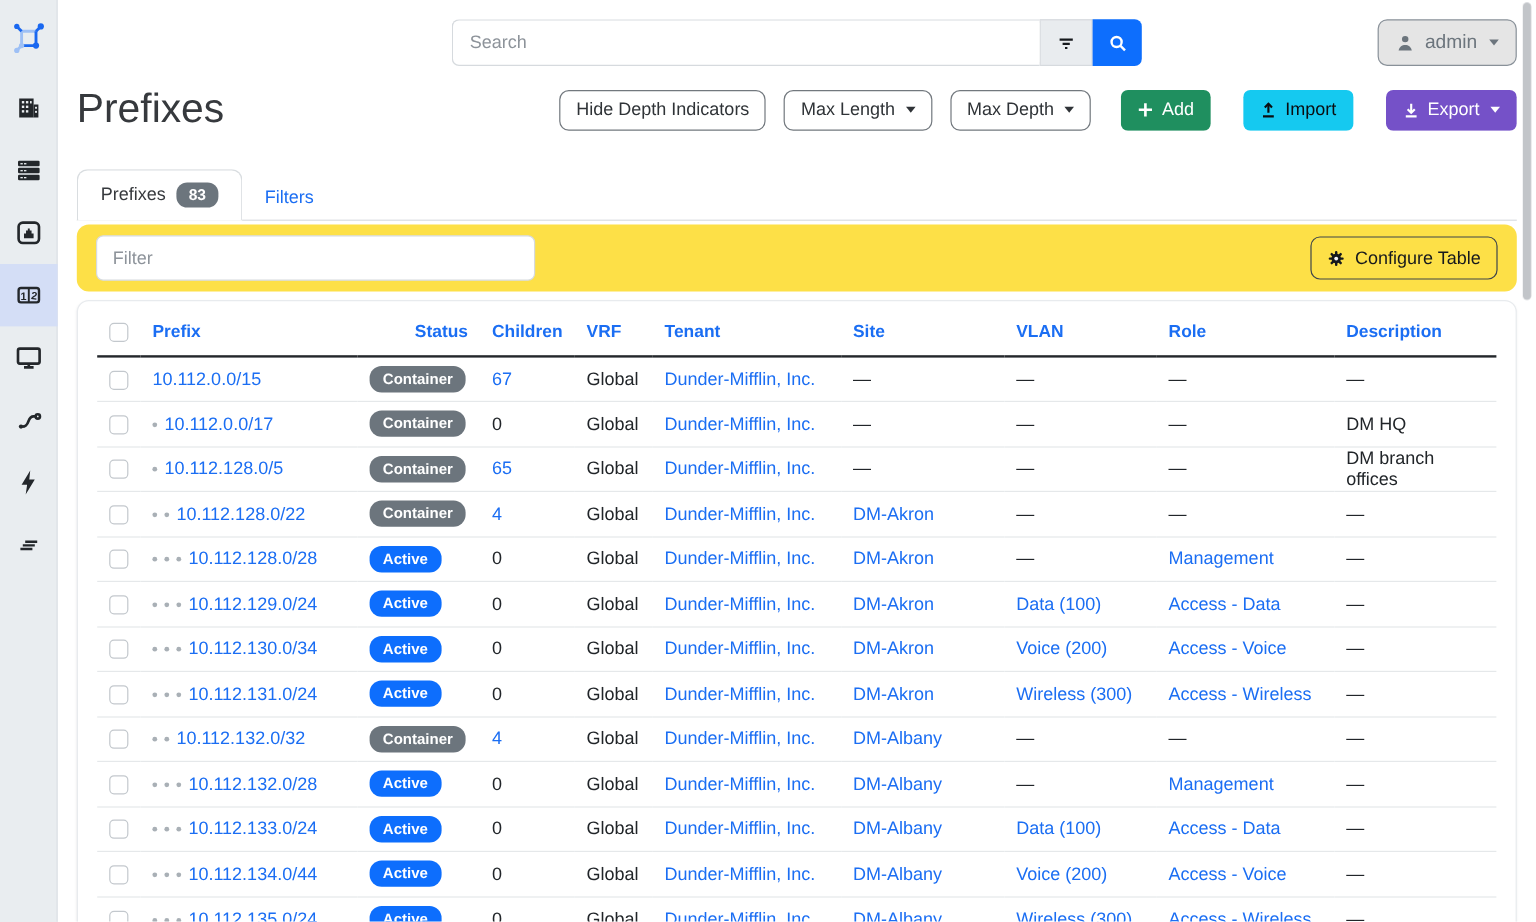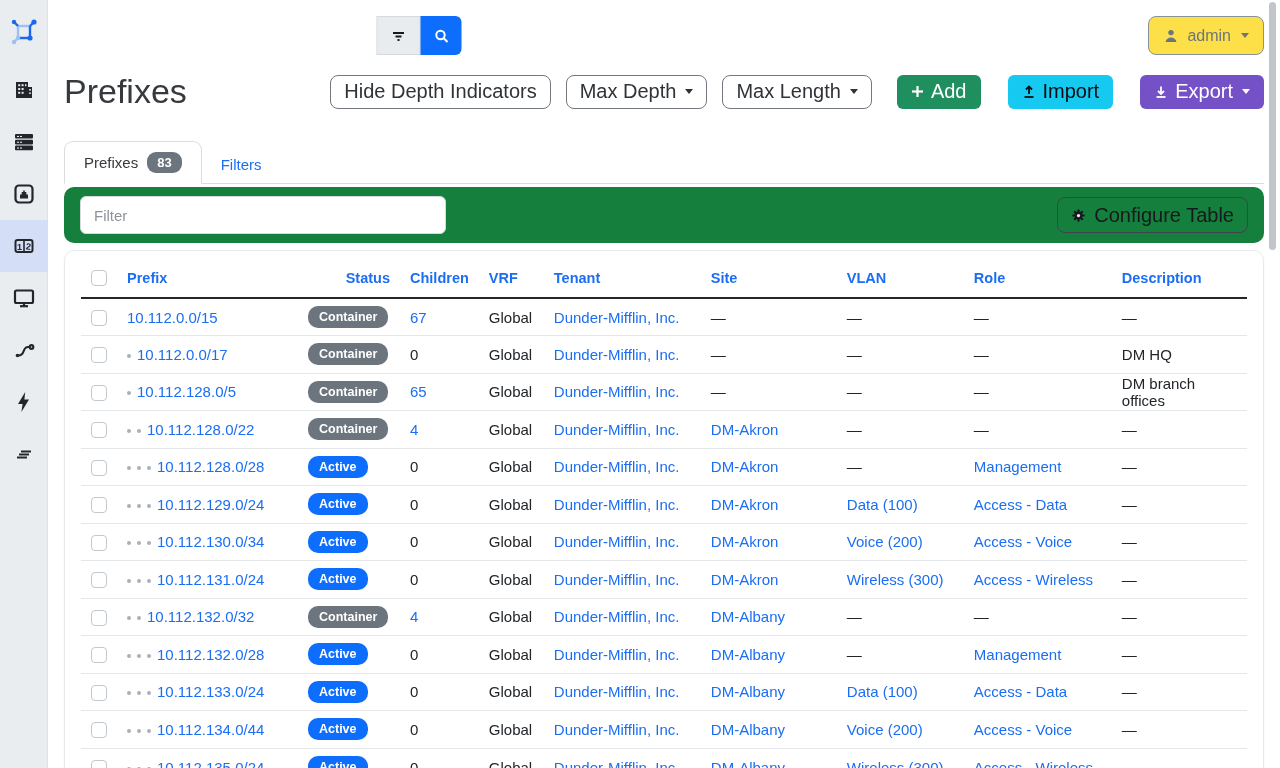--- a/index.html
+++ b/index.html
@@ -33,45 +33,45 @@
   .searchgroup{position:absolute;left:50%;transform:translateX(-50%);top:16px;display:flex;height:39px;width:575px;}
   .search-input{flex:1;border:1px solid var(--border);border-right:none;border-radius:6px 0 0 6px;
        padding:0 14px;font-size:15px;outline:none;color:var(--ink);font-family:inherit;min-width:0;}
   .search-input::placeholder{color:#8d939a;}
   .seg{display:flex;align-items:center;padding:0 16px;background:#e9ecef;border:1px solid var(--border);
        border-left:1px solid #dcdfe3;font-size:16px;color:#16191d;white-space:nowrap;cursor:pointer;}
   .seg.iconseg{padding:0 13px;}
   .search-btn{width:41px;background:var(--blue);border:none;border-radius:0 6px 6px 0;
        display:flex;align-items:center;justify-content:center;cursor:pointer;}
   .user-btn{position:absolute;right:0;top:16px;height:39px;display:flex;align-items:center;gap:8px;
-       padding:0 14px;border:1px solid #899199;border-radius:8px;color:#6c757d;font-size:16px;background:#fde047;cursor:pointer;}
+       padding:0 14px;border:1px solid #899199;border-radius:8px;color:#6c757d;font-size:16px;background:#e5e5e5;cursor:pointer;}
   .caret{display:inline-block;width:0;height:0;border-left:4.5px solid transparent;border-right:4.5px solid transparent;
        border-top:5px solid currentColor;margin-left:2px;}
 
   
   .page-head{display:flex;align-items:center;justify-content:space-between;margin-top:16px;}
   h1{font-size:34px;font-weight:400;margin:0;color:#36393d;}
   .actions{display:flex;gap:15px;align-items:center;}
   .btn{height:34px;display:inline-flex;align-items:center;gap:7px;padding:0 13px;border-radius:6px;
-       font-size:20px;border:1px solid transparent;background:none;cursor:pointer;font-family:inherit;white-space:nowrap;}
+       font-size:15px;border:1px solid transparent;background:none;cursor:pointer;font-family:inherit;white-space:nowrap;}
   .btn-outline{border-color:#72787e;color:#2f3337;border-radius:8px;}
   .btn-green{background:#1f8f5f;color:#fff;margin-left:10px;}
   .btn-cyan{background:#15c9f0;color:#0b0e11;margin-left:12px;}
   .btn-purple{background:#7551c8;color:#fff;margin-left:12px;}
 
   
   .tabs{display:flex;margin-top:30px;border-bottom:1px solid #d9dde0;align-items:flex-end;}
   .tab{padding:10px 19px;font-size:15px;display:flex;gap:9px;align-items:center;cursor:pointer;}
   .tab.active{background:#fff;border:1px solid #d9dde0;border-bottom:1px solid #fff;
        border-radius:9px 9px 0 0;margin-bottom:-1px;color:#36393d;}
   .tab.link-tab{color:var(--link);}
   .count-badge{background:#6c757d;color:#fff;font-size:13px;font-weight:bold;padding:3px 10px;border-radius:9px;}
 
   
-  .toolbar{margin-top:3px;background:#15803d;border-radius:10px;padding:9px 16px;
+  .toolbar{margin-top:3px;background:#fde047;border-radius:10px;padding:9px 16px;
        display:flex;justify-content:space-between;align-items:center;gap:40px;}
   .filter-input{width:366px;height:38px;border:1px solid var(--border);border-radius:6px;padding:0 13px;
        font-size:15px;outline:none;font-family:inherit;color:var(--ink);}
   .filter-input::placeholder{color:#8d939a;}
   .btn-config{border:1px solid #3f454b;border-radius:8px;color:#16191d;gap:8px;background:transparent;height:36px;}
 
   
   .card{margin-top:7px;background:#fff;border:1px solid #e8ebee;border-radius:10px;
        padding:10px 16px 0;box-shadow:0 1px 2px rgba(16,24,32,.06);}
   table{width:100%;border-collapse:collapse;font-size:15px;}
@@ -187,20 +187,21 @@
       <line x1="7" y1="12.5" x2="17" y2="12.5"></line>
       <line x1="5" y1="15.5" x2="15" y2="15.5"></line>
     </svg>
   </div>
 </nav>
 
 <div class="main">
 
   <div class="topbar">
     <div class="searchgroup">
+      <input class="search-input" type="text" placeholder="Search" style="">
       <div class="seg iconseg">
         <svg width="16" height="16" viewBox="0 0 16 16" stroke="#16191d" stroke-width="1.8">
           <line x1="2.5" y1="5" x2="13.5" y2="5"></line>
           <line x1="5" y1="8.5" x2="11" y2="8.5"></line>
           <line x1="7" y1="12" x2="9" y2="12"></line>
         </svg>
       </div>
       <button class="search-btn">
         <svg width="16" height="16" viewBox="0 0 16 16" fill="none" stroke="#fff" stroke-width="2">
           <circle cx="7" cy="7" r="4.2"></circle>
@@ -218,25 +219,25 @@
     </div>
   </div>
 
   <div class="page-head">
     <h1>Prefixes</h1>
     <div class="actions">
       <button class="btn btn-outline">
         <span>Hide Depth Indicators</span>
       </button>
       <button class="btn btn-outline">
+        <span>Max Length</span>
+        <span class="caret"></span>
+      </button>
+      <button class="btn btn-outline">
         <span>Max Depth</span>
-        <span class="caret"></span>
-      </button>
-      <button class="btn btn-outline">
-        <span>Max Length</span>
         <span class="caret"></span>
       </button>
       <button class="btn btn-green">
         <svg width="13" height="13" viewBox="0 0 13 13" stroke="#fff" stroke-width="2.2">
           <line x1="6.5" y1="1" x2="6.5" y2="12"></line>
             <line x1="1" y1="6.5" x2="12" y2="6.5"></line>
         </svg>
         <span>Add</span>
       </button>
       <button class="btn btn-cyan">

